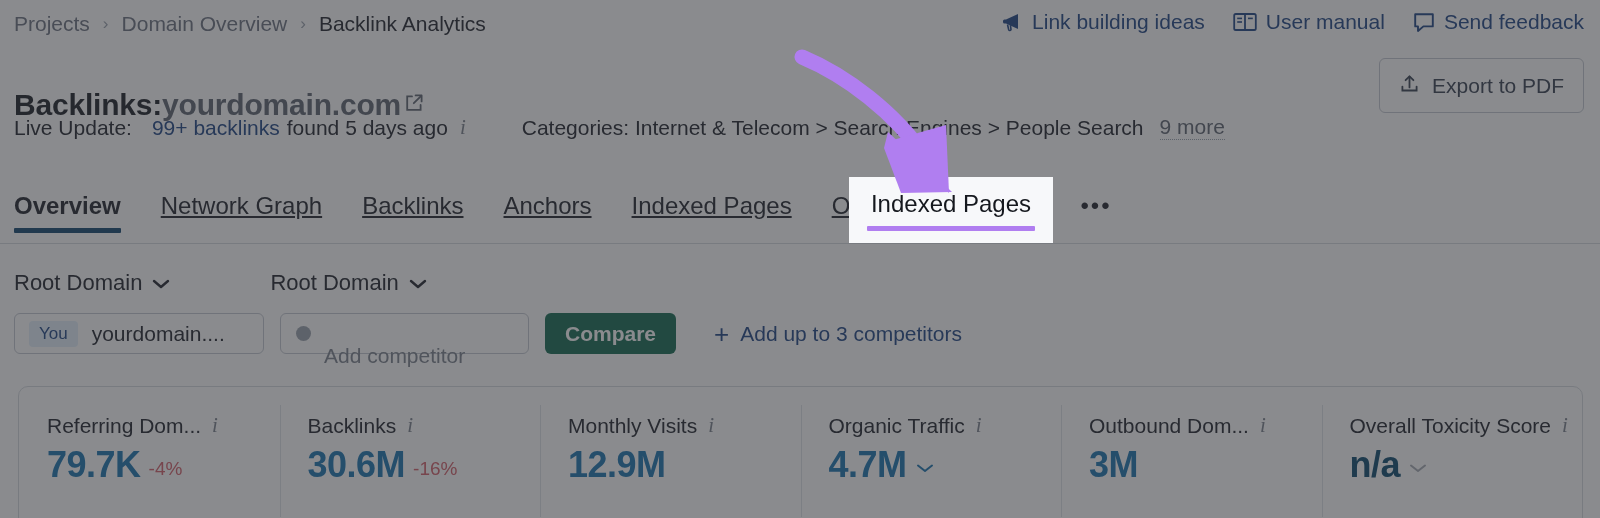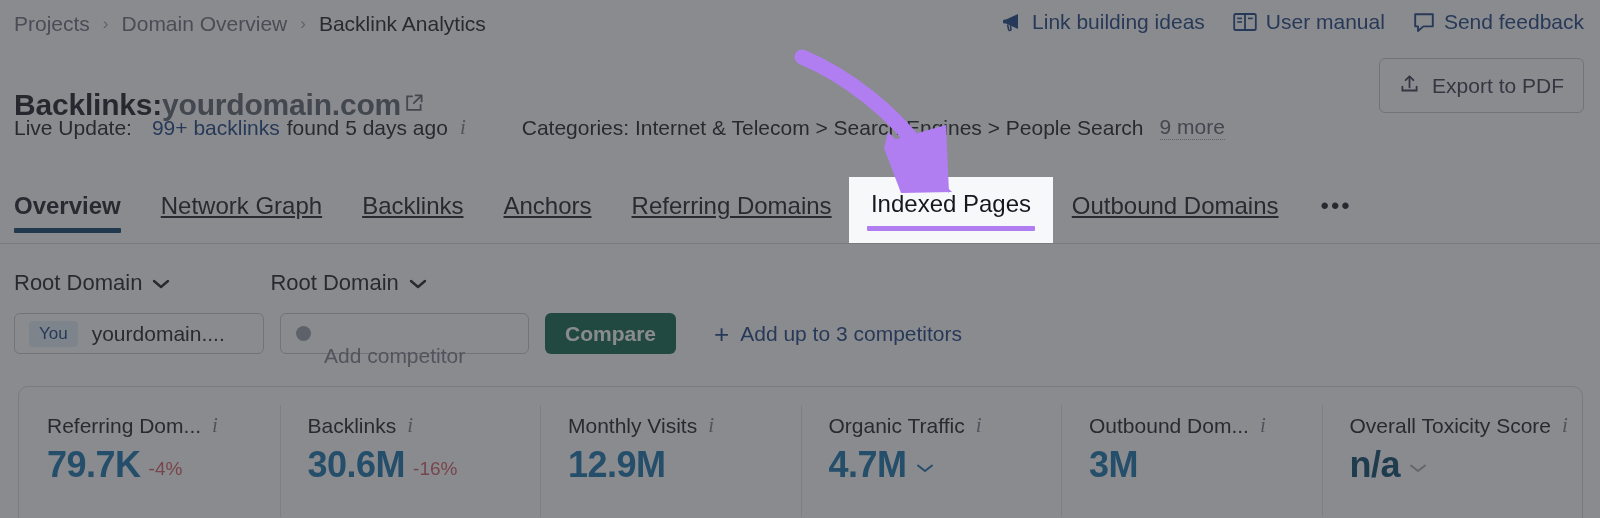--- a/index.html
+++ b/index.html
@@ -318,21 +318,20 @@
         <span class="cat-more">9 more</span>
       </div>
     </div>
 
     <div class="tabs-wrap">
       <div class="tabs">
         <div class="tab active">Overview</div>
         <div class="tab">Network Graph</div>
         <div class="tab">Backlinks</div>
         <div class="tab">Anchors</div>
-        <div class="tab">Referring Domains</div>
         <div class="tab">Indexed Pages</div>
         <div class="tab">Outbound Domains</div>
         <div class="tab-dots">•••</div>
       </div>
     </div>
 
     <div class="sel-row">
       <div class="sel-dd">
         <span>Root Domain</span>
         <span>

